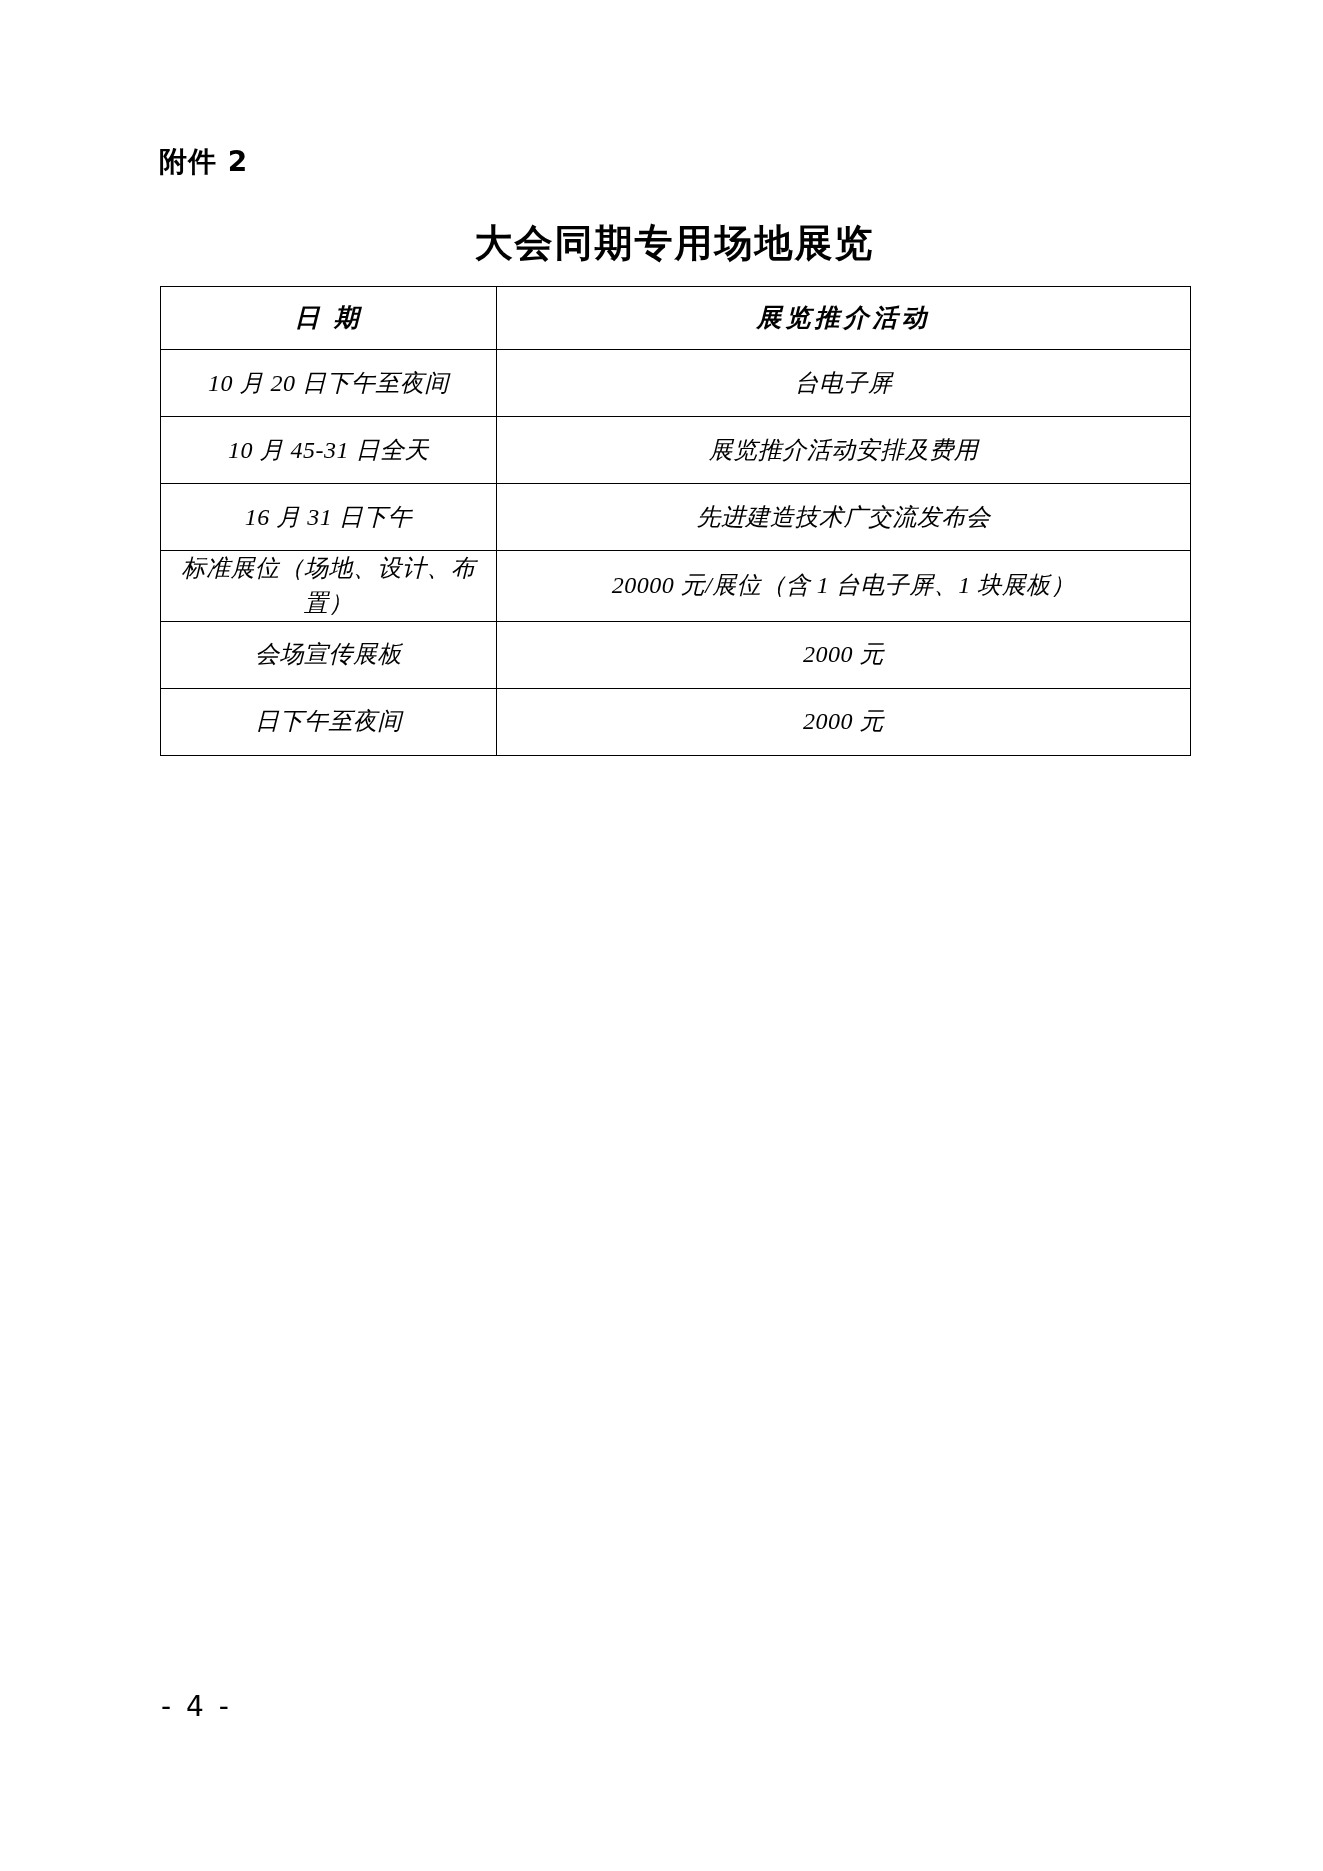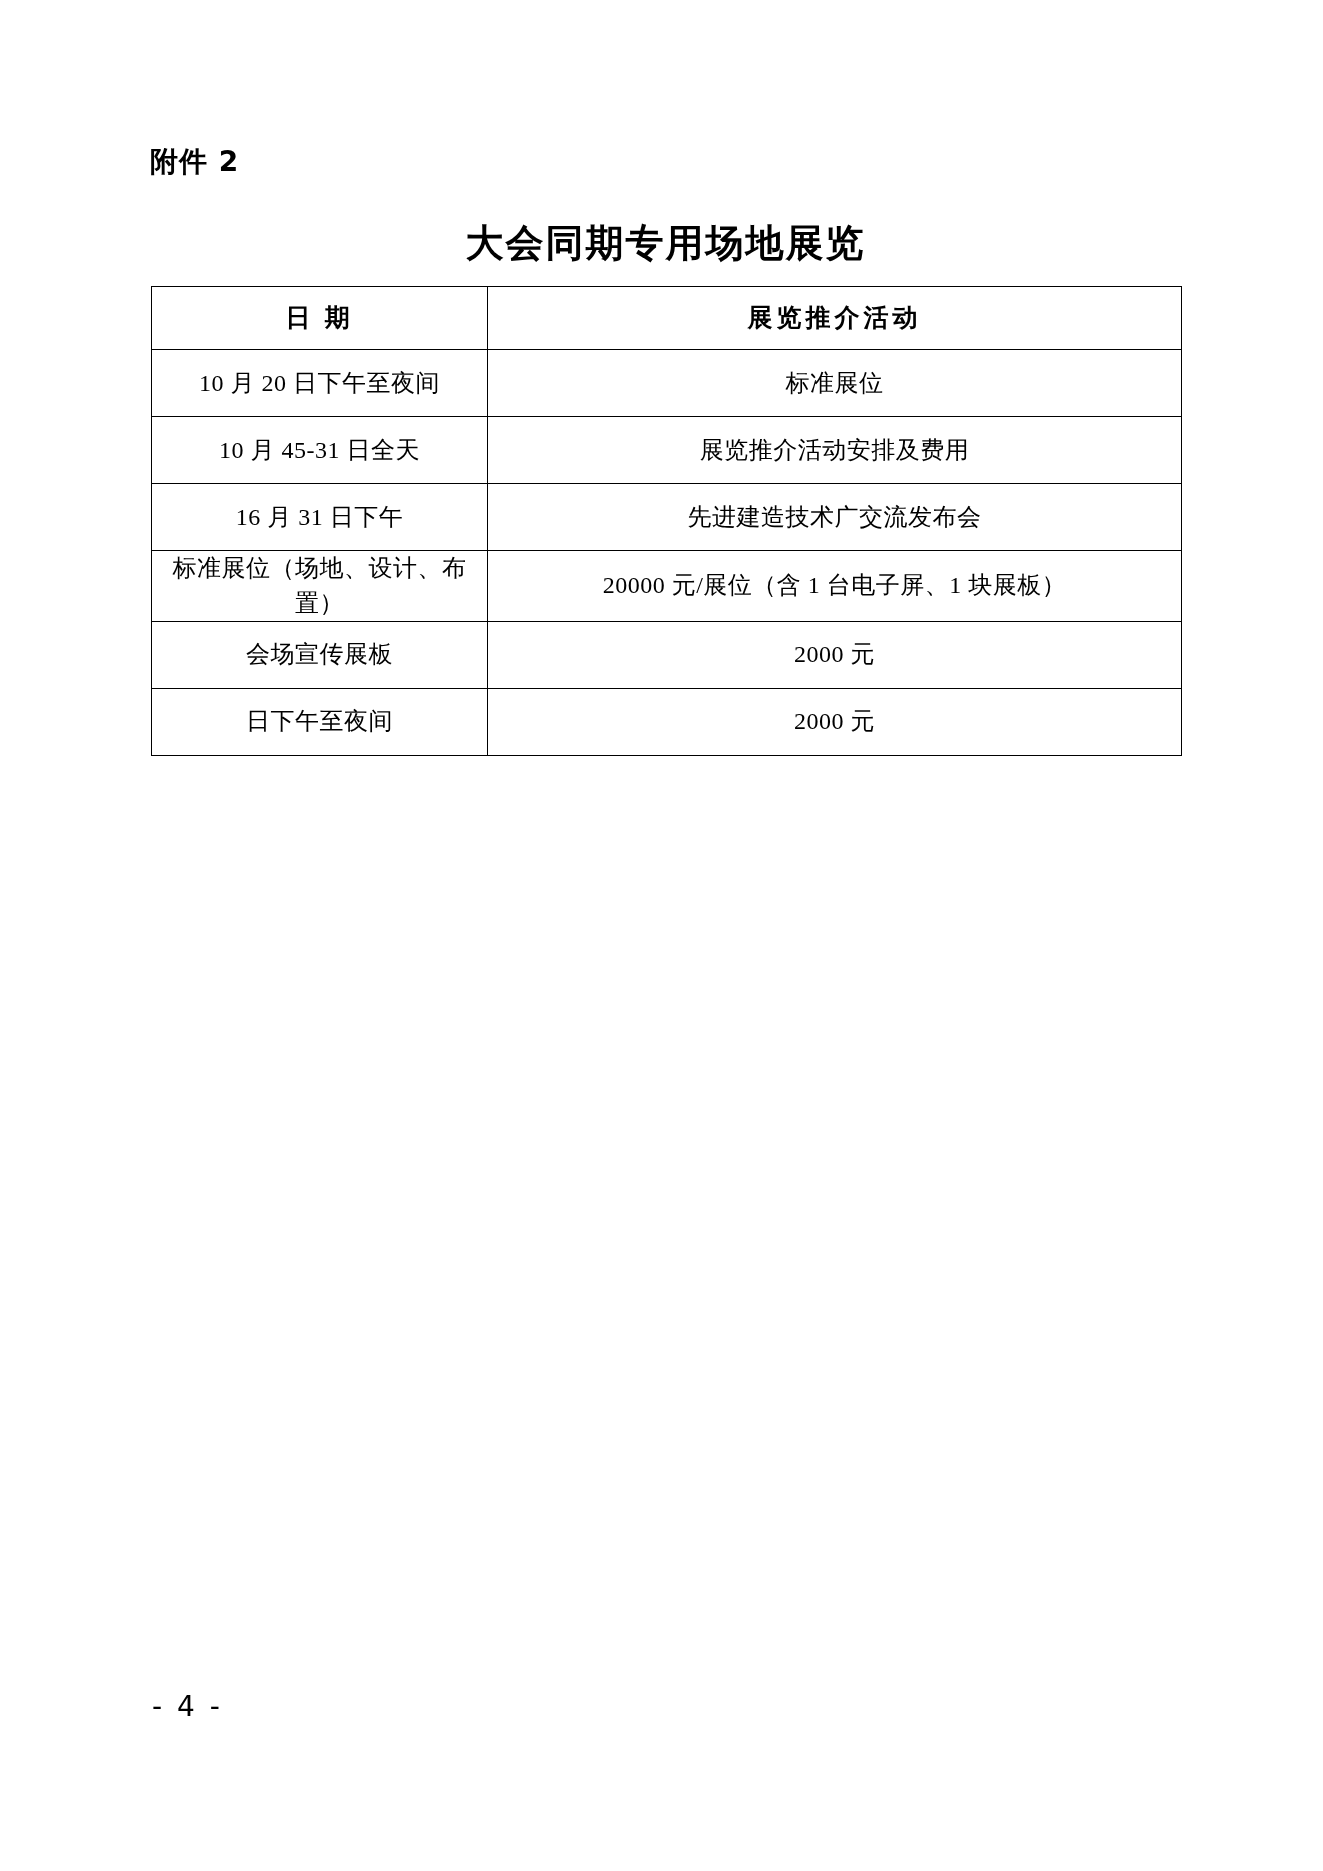--- a/index.html
+++ b/index.html
@@ -11,21 +11,21 @@
     width: 1323px;
     height: 1871px;
     position: relative;
     font-family: "Liberation Serif", "DejaVu Serif", serif;
     color: #000000;
     overflow: hidden;
   }
   .page {
     position: absolute;
     top: 0;
-    left: 4px;
+    left: 13px;
     width: 1075px;
     height: 1871px;
     box-sizing: border-box;
     padding: 0;
   }
   .attachment-label {
     position: absolute;
     left: 146px;
     top: 143px;
     font-size: 28px;
@@ -53,20 +53,21 @@
     table-layout: fixed;
   }
   table.main-table td, table.main-table th {
     border: 1.5px solid #000000;
     text-align: center;
     vertical-align: middle;
     font-size: 24px;
     font-family: "Liberation Serif", "DejaVu Serif", serif;
     padding: 0 8px;
     line-height: 1.45;
+    font-style: italic;
   }
   table.main-table th {
     font-weight: bold;
     letter-spacing: 4px;
     height: 62px;
     font-size: 25px;
   }
   table.main-table td {
     height: 66px;
     letter-spacing: 0.5px;
@@ -101,21 +102,21 @@
     </colgroup>
     <thead>
       <tr>
         <th>日 期</th>
         <th>展览推介活动</th>
       </tr>
     </thead>
     <tbody>
       <tr>
         <td>10 月 20 日下午至夜间</td>
-        <td>标准展位</td>
+        <td>台电子屏</td>
       </tr>
       <tr>
         <td>10 月 45-31 日全天</td>
         <td>展览推介活动安排及费用</td>
       </tr>
       <tr>
         <td>16 月 31 日下午</td>
         <td>先进建造技术广交流发布会</td>
       </tr>
       <tr>

